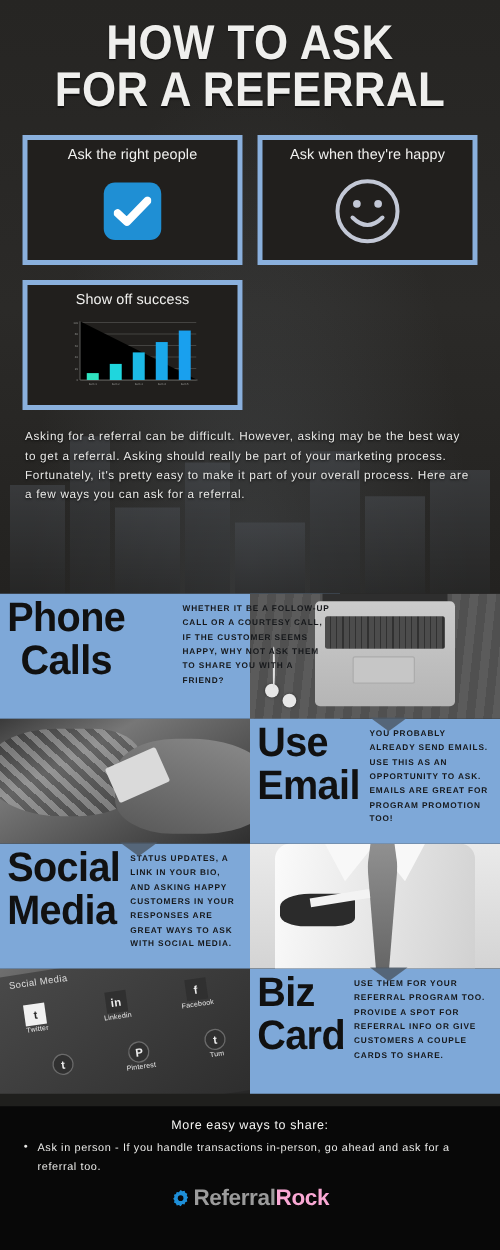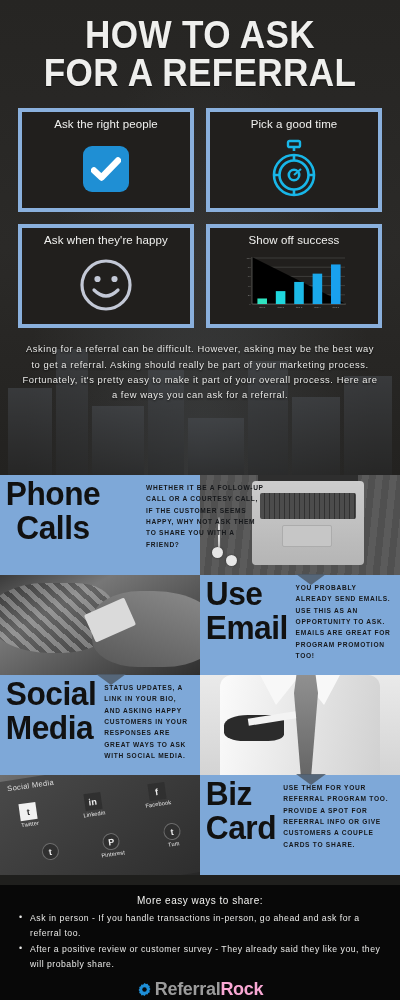--- a/index.html
+++ b/index.html
@@ -82,21 +82,20 @@
   }
 
   
   .intro {
     position: relative;
     z-index: 3;
     margin: 13px 20px 0;
     color: #e9e9e7;
     font-size: 9.4px;
     line-height: 1.62;
-    text-align: center;
     letter-spacing: .55px;
     text-shadow: 0 1px 2px rgba(0,0,0,.85);
   }
 
   
   .stripe { position: relative; height: 100px; display: flex; }
   .half { width: 50%; position: relative; overflow: hidden; }
   .panel { background: #7ea8d8; display: flex; align-items: stretch; }
 
   .bigword {
@@ -259,36 +258,20 @@
       <div class="cap">Ask the right people</div>
       <div class="art">
         <div class="checkbox-ic">
           <svg width="30" height="24" viewBox="0 0 30 24" aria-hidden="true">
             <path d="M3 13.5 L10.5 20.5 L27 3.5" fill="none" stroke="#ffffff" stroke-width="6.4" stroke-linecap="round" stroke-linejoin="round"></path>
           </svg>
         </div>
       </div>
     </div>
 
-    <div class="fbox">
-      <div class="cap">Pick a good time</div>
-      <div class="art">
-        <svg width="54" height="60" viewBox="0 0 54 60">
-          <g fill="none" stroke="#18b6e8" stroke-width="2.6">
-            <rect x="21" y="2" width="12" height="6" rx="1.6" stroke-width="2.4"></rect>
-            <path d="M27 8 v4"></path>
-            <circle cx="27" cy="36" r="20"></circle>
-            <circle cx="27" cy="36" r="14.5"></circle>
-            <circle cx="27" cy="36" r="5.2"></circle>
-            <path d="M27 16 v5 M27 51 v5 M7 36 h5 M42 36 h5"></path>
-            <path d="M27 36 L34 30" stroke-width="2.2"></path>
-          </g>
-        </svg>
-      </div>
-    </div>
 
     <div class="fbox">
       <div class="cap">Ask when they're happy</div>
       <div class="art">
         <svg width="56" height="56" viewBox="0 0 56 56">
           <circle cx="28" cy="28" r="24" fill="none" stroke="#c3c8d6" stroke-width="3.2"></circle>
           <circle cx="19.5" cy="22" r="3.1" fill="#c3c8d6"></circle>
           <circle cx="36.5" cy="22" r="3.1" fill="#c3c8d6"></circle>
           <path d="M16 33 Q28 45 40 33" fill="none" stroke="#c3c8d6" stroke-width="3.2" stroke-linecap="round"></path>
         </svg>
@@ -437,21 +420,20 @@
       <div class="body-copy">USE THEM FOR YOUR REFERRAL PROGRAM TOO. PROVIDE A SPOT FOR REFERRAL INFO OR GIVE CUSTOMERS A COUPLE CARDS TO SHARE.</div>
     </div>
   </div>
   <div class="arrow-down" style="left:74%;top:-1px;"></div>
 </div>
 
 <div class="footer">
   <div class="foot-head">More easy ways to share:</div>
   <ul class="foot-list">
     <li>Ask in person - If you handle transactions in-person, go ahead and ask for a referral too.</li>
-    <li>After a positive review or customer survey - They already said they like you, they will probably share.</li>
   </ul>
   <div class="logo">
     <svg width="15" height="15" viewBox="0 0 24 24">
       <path fill="#1e8fd8" d="M12 1.6l2.3 1.5 2.7-.5 1 2.6 2.5 1.2-.6 2.7 1.6 2.2-1.6 2.2.6 2.7-2.5 1.2-1 2.6-2.7-.5L12 22.4l-2.3-1.5-2.7.5-1-2.6L3.5 17.6l.6-2.7L2.5 12.7l1.6-2.2-.6-2.7 2.5-1.2 1-2.6 2.7.5z"></path>
       <circle cx="12" cy="12" r="3.6" fill="#080808"></circle>
     </svg>
     <span class="logo-txt">
       <span class="logo-a">Referral</span><span class="logo-b">Rock</span>
     </span>
   </div>

